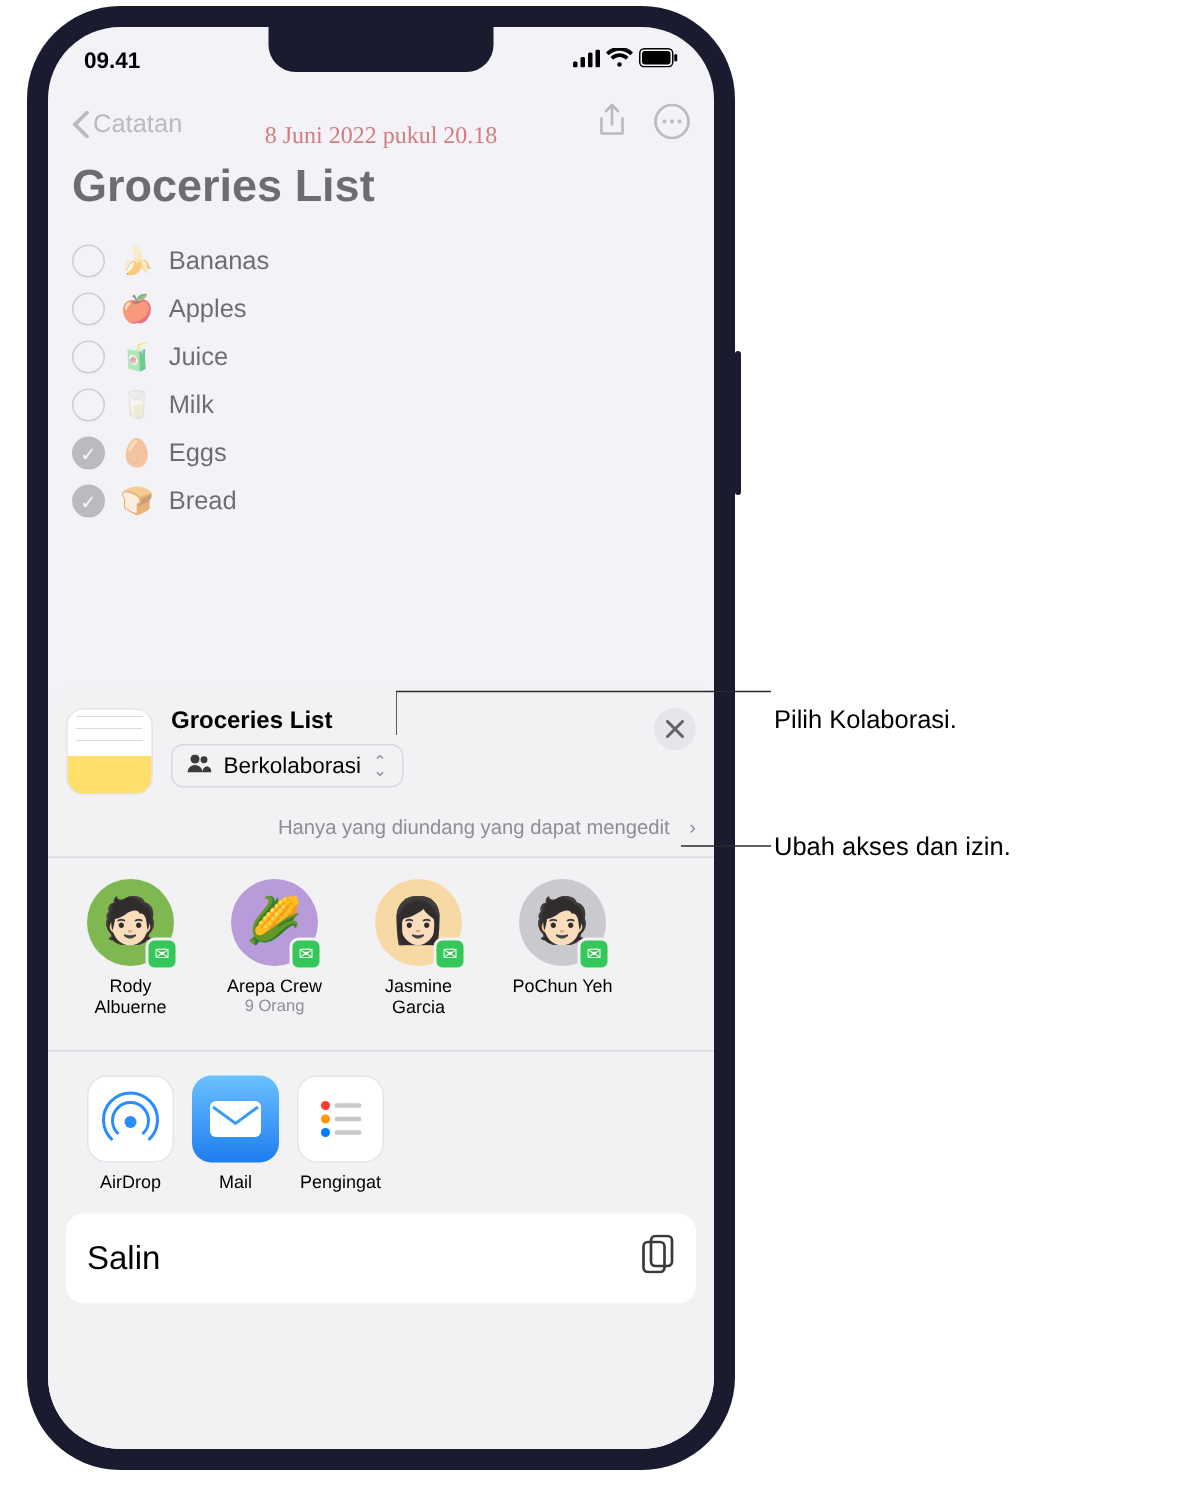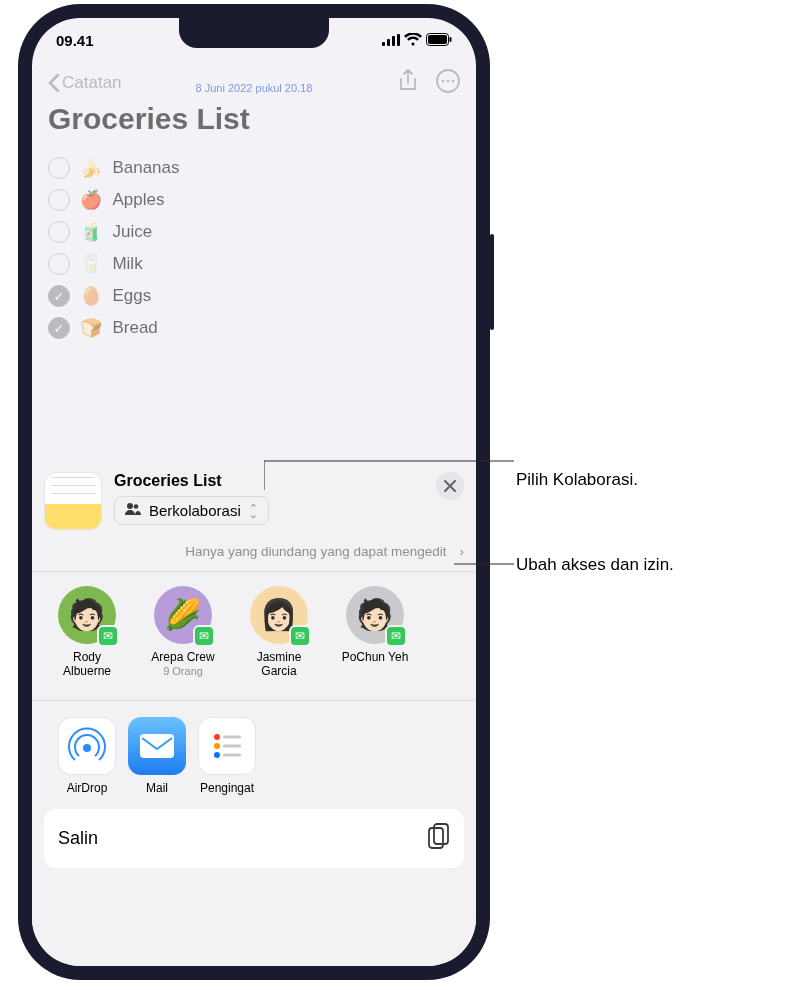--- a/index.html
+++ b/index.html
@@ -57,21 +57,21 @@
       padding: 0 16px;
       opacity: 0.55;
       pointer-events: none;
     }
     .nav-row {
       display:flex; justify-content:space-between; align-items:center;
       height: 42px; color:#8e8e93;
     }
     .nav-left { display:flex; align-items:center; gap:2px; font-size:17px; color:#8e8e93;}
     .nav-right { display:flex; gap:18px; align-items:center; }
-    .note-date { text-align:center; font-size:11px; color:#1d4ed8; margin-top:-22px;}
+    .note-date { text-align:center; font-size:16px; color:#b91c1c; margin-top:-22px;font-family:Liberation Serif, serif;}
     .note-title { font-size:30px; font-weight:700; margin-top:8px; color:#000;}
     .checklist { margin-top:16px; }
     .check-row { display:flex; align-items:center; gap:10px; padding:5px 0; font-size:17px; }
     .check-circle {
       width:22px; height:22px; border-radius:50%; border:1.5px solid #b0b0b5;
       display:flex;align-items:center;justify-content:center;
     }
     .check-circle.checked { background:#8e8e93; border-color:#8e8e93; color:#fff; font-size:13px;}
     .emoji { font-size:18px; }
 
@@ -132,21 +132,21 @@
     .app-icon {
       width:58px;height:58px;border-radius:13px;margin:0 auto 6px;
       display:flex;align-items:center;justify-content:center;color:#fff;
     }
     .airdrop-ic{ background:#fff; border:1px solid #e5e5ea; }
     .messages-ic{ background:#34c759;}
     .mail-ic{ background:linear-gradient(#6bc1ff,#1e7df0);}
     .reminders-ic{ background:#fff; border:1px solid #e5e5ea;}
     .action-card{
       margin-top:4px; background:#fff; border-radius:12px; padding:14px;
-      display:flex; justify-content:space-between; align-items:center; font-size:18px;
+      display:flex; justify-content:space-between; align-items:center; font-size:22px;
     }
     .side-buttons-r { position:absolute; right:-4px; top:230px; width:4px; height:96px; background:#1a1b2e; border-radius:2px;}
 
     
     .callout{ position:absolute; font-size:17px; color:#000; }
   </style>
 </head>
 <body>
 
 <div class="phone-frame">

